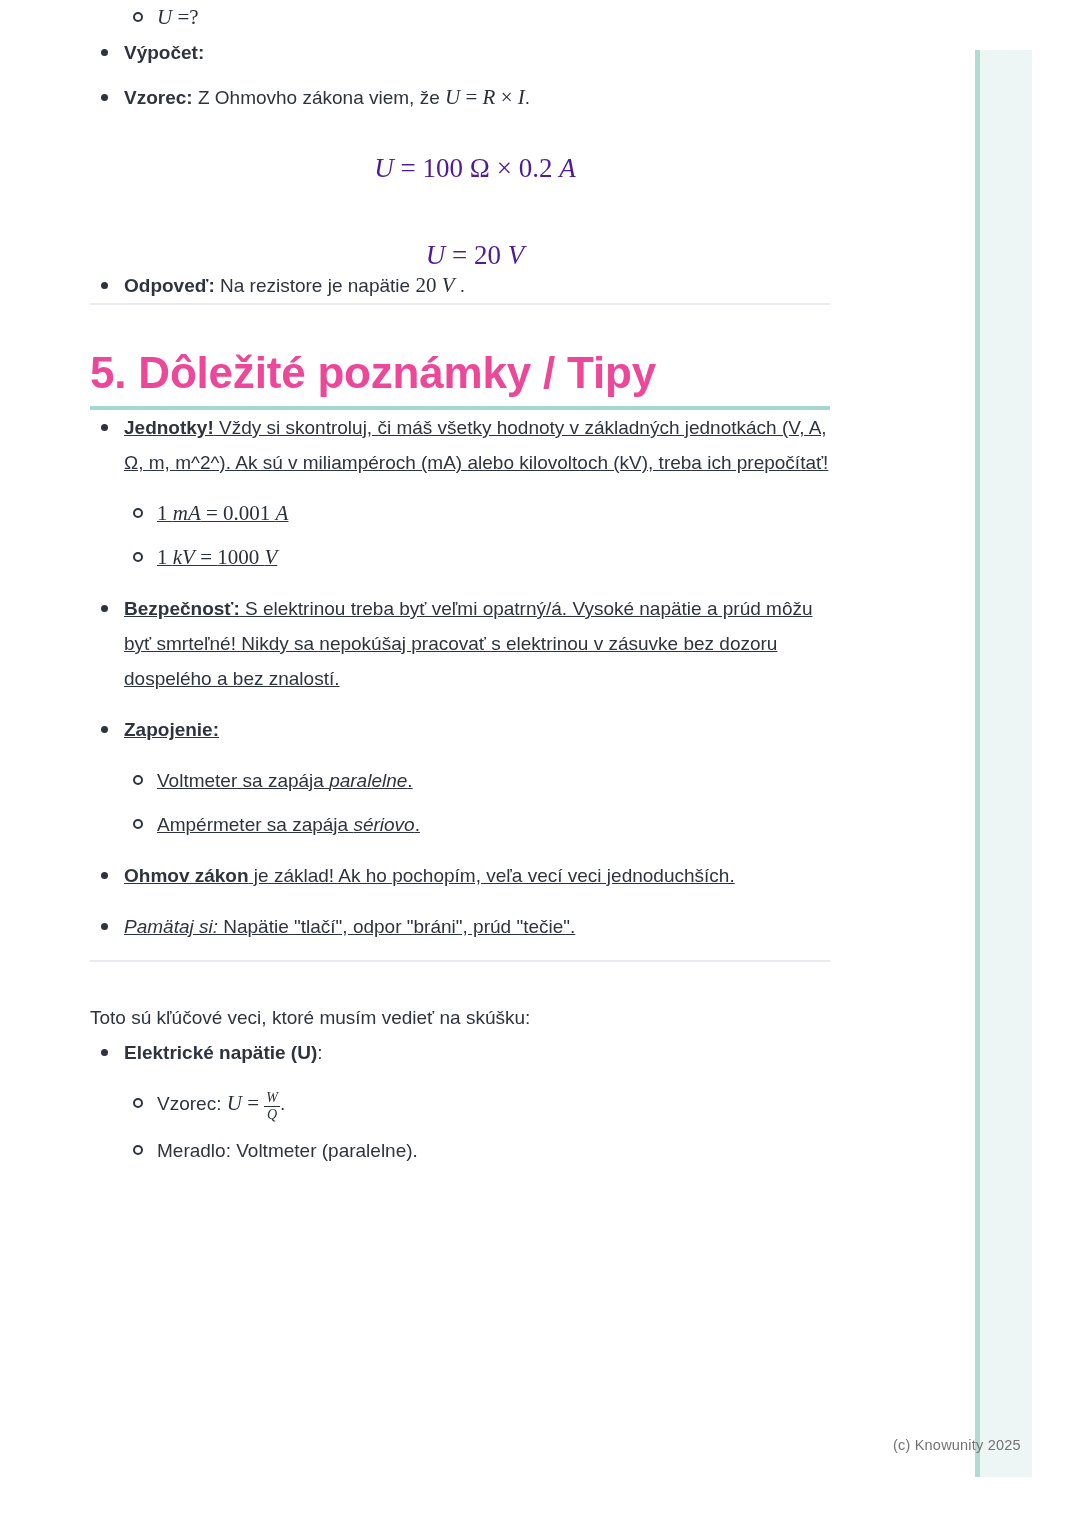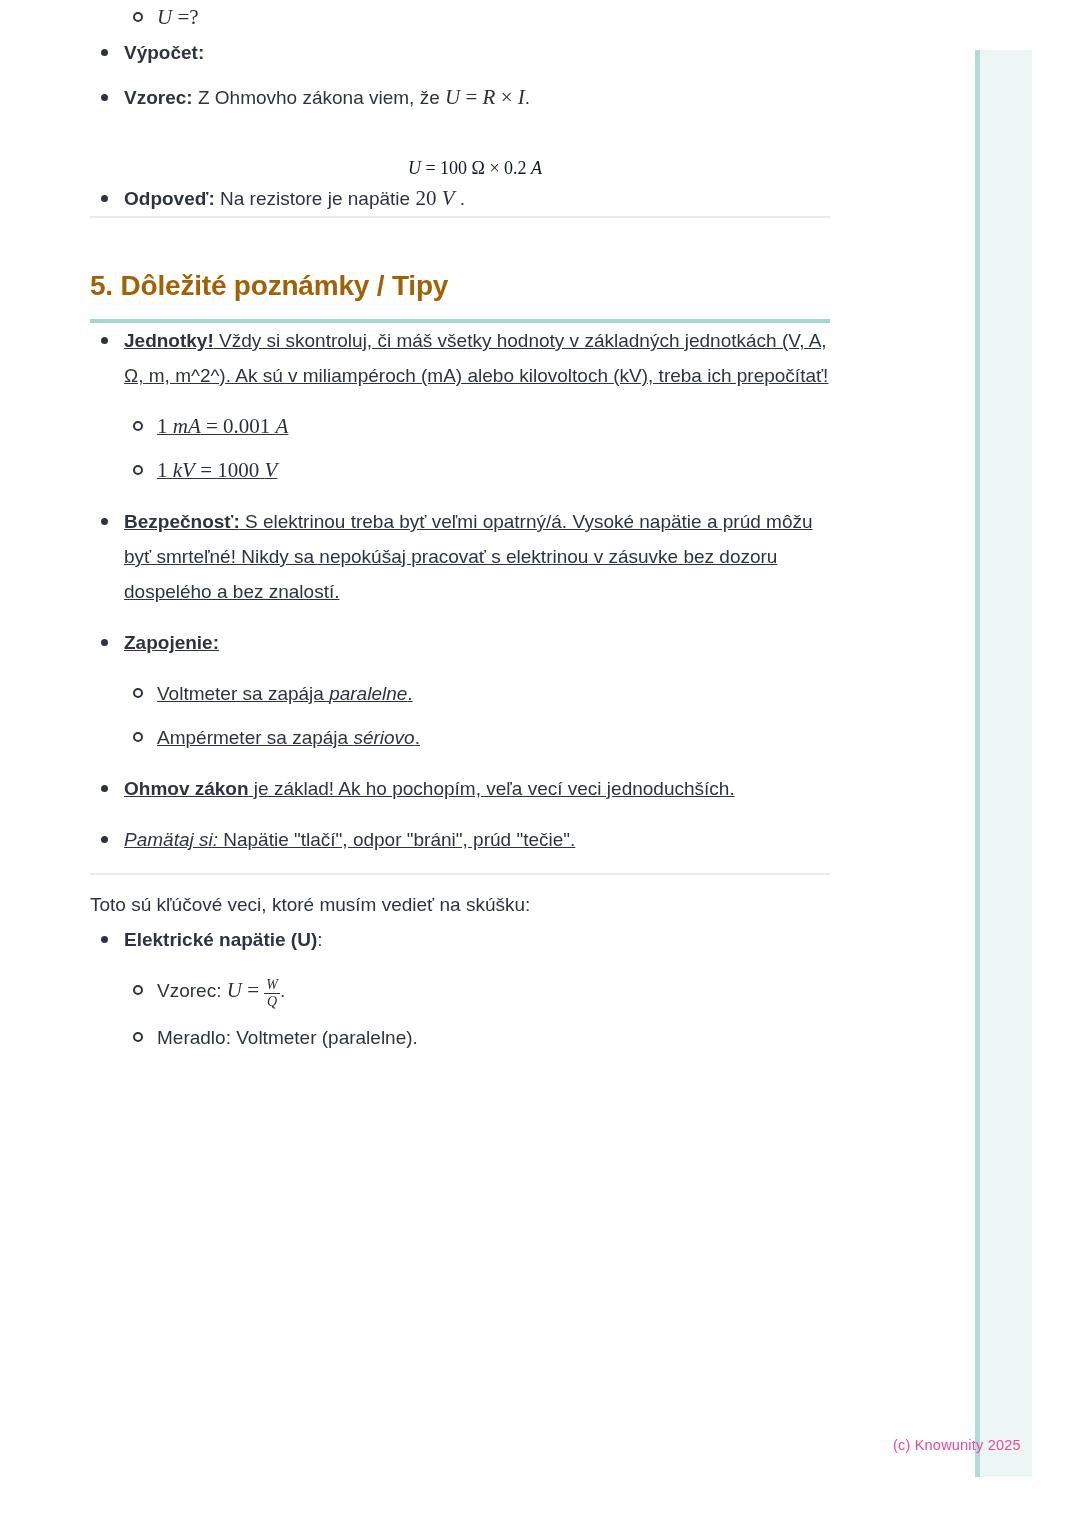--- a/index.html
+++ b/index.html
@@ -29,57 +29,57 @@
   .main-list .sub-list { margin-top:16px; }
   .main-list .sub-list > li { padding-left:33px; }
   .main-list .sub-list > li::before { left:9px; }
 
   .top-given { padding-top:52px; }
   .intro-list { margin-top:15px; }
   .intro-list > li + li { margin-top:10px; }
 
   .equation {
     text-align:center; font-family:"Liberation Serif", serif;
-    font-size:18px; line-height:26px; padding-left:30px; color:#0f172a;
+    font-size:27px; line-height:26px; padding-left:30px; color:#4c1d95;
   }
   .eq1 { margin-top:40px; }
   .eq2 { margin-top:61px; }
   .answer-list { margin-top:43px; }
 
   hr.divider { border:none; height:2px; background:#e8eaed; margin:0; width:740px; }
   .divider-1 { margin-top:28px; }
   .divider-2 { margin-top:12px; }
 
   h2.section-title {
-    margin:48px 0 0 0; font-size:28px; line-height:40px; font-weight:700;
-    color:#a16207; letter-spacing:-0.2px;
+    margin:48px 0 0 0; font-size:44px; line-height:40px; font-weight:700;
+    color:#ec4899; letter-spacing:-0.2px;
     padding-bottom:13px; border-bottom:4px solid #a5d6cf;
   }
 
   .sec5 { margin-top:16px; }
   .sec5 > li { margin-bottom:16px;text-decoration:underline; }
   .sec5 .sub-list > li { margin-bottom:9px; }
   .sec5 .sub-list > li:last-child { margin-bottom:0; }
 
-  .para { margin:12px 0 0 0; font-size:19px; line-height:35px; }
+  .para { margin:38px 0 0 0; font-size:19px; line-height:35px; }
   .sec6 { margin-top:20px; }
   .sec6 .sub-list > li { margin-bottom:10px; }
 
   .b { font-weight:700; }
   .label-i { font-style:italic; }
   .em-i { font-style:italic; }
   .math { font-family:"Liberation Serif", serif; font-size:21px; color:#2a3038; }
   .mi { font-style:italic; }
 
   .frac { display:inline-block; text-align:center; vertical-align:-9px; font-size:14px; line-height:1.15; }
   .frac-num { display:block; border-bottom:1.4px solid #2a3038; padding:0 2px; }
   .frac-den { display:block; }
 
   .footer-copyright {
-    position:absolute; left:893px; top:1437px; font-size:14.5px; color:#ec4899;
+    position:absolute; left:893px; top:1437px; font-size:14.5px; color:#737373;
     letter-spacing:0.2px; white-space:nowrap; z-index:2;
   }
 </style>
 </head>
 <body>
 
 <div class="page">
   <div class="side-stripe"></div>
 
   <div class="content">
@@ -94,20 +94,21 @@
       <li>
         <span class="b">Výpočet:</span>
       </li>
       <li>
         <span class="b">Vzorec:</span><span> Z Ohmovho zákona viem, že </span><span class="math"><span class="mi">U</span><span> = </span><span class="mi">R</span><span> × </span><span class="mi">I</span></span><span>.</span>
       </li>
     </ul>
 
     <div class="equation eq1"><span class="mi">U</span><span> = 100 Ω × 0.2 </span><span class="mi">A</span></div>
 
+    <div class="equation eq2"><span class="mi">U</span><span> = 20 </span><span class="mi">V</span></div>
 
     <ul class="list main-list answer-list">
       <li>
         <span class="b">Odpoveď:</span><span> Na rezistore je napätie </span><span class="math"><span>20 </span><span class="mi">V</span></span><span> .</span>
       </li>
     </ul>
 
     <hr class="divider divider-1">
 
     <h2 class="section-title">5. Dôležité poznámky / Tipy</h2>

